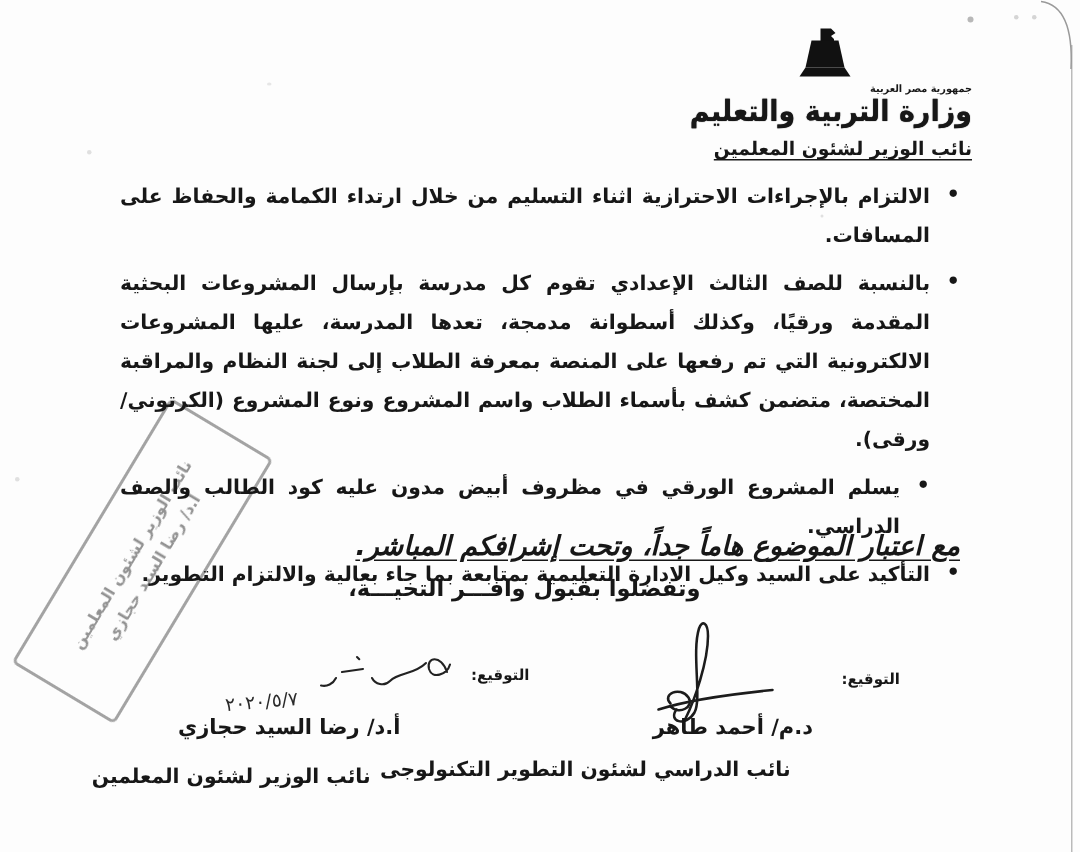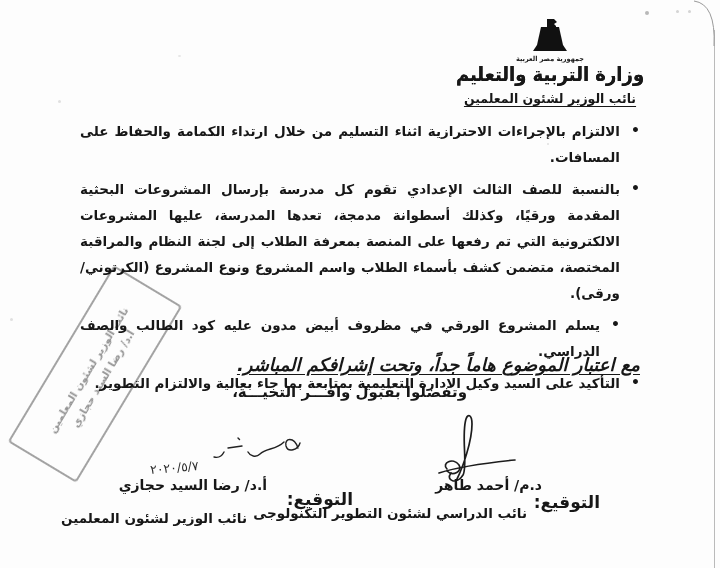--- a/index.html
+++ b/index.html
@@ -5,21 +5,21 @@
   html,body{margin:0;padding:0;}
   body{
     width:720px;height:568px;position:relative;overflow:hidden;
     background:#fdfdfd;color:#171717;
     font-family:"DejaVu Sans",sans-serif;
     direction:rtl;
   }
   .page{position:absolute;inset:0;}
 
   
-  .header{position:absolute;top:18px;left:452px;width:196px;text-align:center;z-index:3;}
+  .header{position:absolute;top:18px;left:452px;width:196px;z-index:3;}
   .eagle{display:block;margin:0 auto 1px auto;}
   .republic{font-size:6.5px;font-weight:bold;letter-spacing:0.5px;transform:scaleY(1.05);}
   .ministry{
     font-size:18px;font-weight:bold;line-height:24px;
     transform:scaleY(1.08);letter-spacing:-0.5px;
     text-shadow:0 0 0.6px #111;
   }
   .office{
     font-size:12.5px;font-weight:bold;margin-top:4px;
     text-decoration:underline;text-underline-offset:3px;white-space:nowrap;
@@ -40,21 +40,21 @@
     text-decoration:underline;text-underline-offset:3px;
     letter-spacing:0.2px;
     font-style:italic;
   }
   .salutation{
     position:absolute;top:383px;right:253px;z-index:3;
     font-size:15px;font-weight:bold;letter-spacing:0.3px;margin-left:40px;
   }
 
   
-  .sig-label{position:absolute;font-size:17px;font-weight:bold;z-index:3;white-space:nowrap;margin-top:44px;}
+  .sig-label{position:absolute;font-size:10px;font-weight:bold;z-index:3;white-space:nowrap;}
   .sig-name{position:absolute;font-size:14px;font-weight:bold;z-index:3;white-space:nowrap;}
   .sig-title{position:absolute;font-size:13.5px;font-weight:bold;z-index:3;white-space:nowrap;}
   .sig-label.right{top:448px;right:120px;}
   .sig-name.right{top:477px;right:178px;}
   .sig-title.right{top:505px;right:193px;}
   .sig-label.left{top:445px;right:367px;}
   .sig-name.left{top:477px;right:453px;}
   .sig-title.left{top:510px;right:473px;}
   .sig-svg{position:absolute;z-index:2;}
   .sig-svg.right{left:423px;top:411px;}

